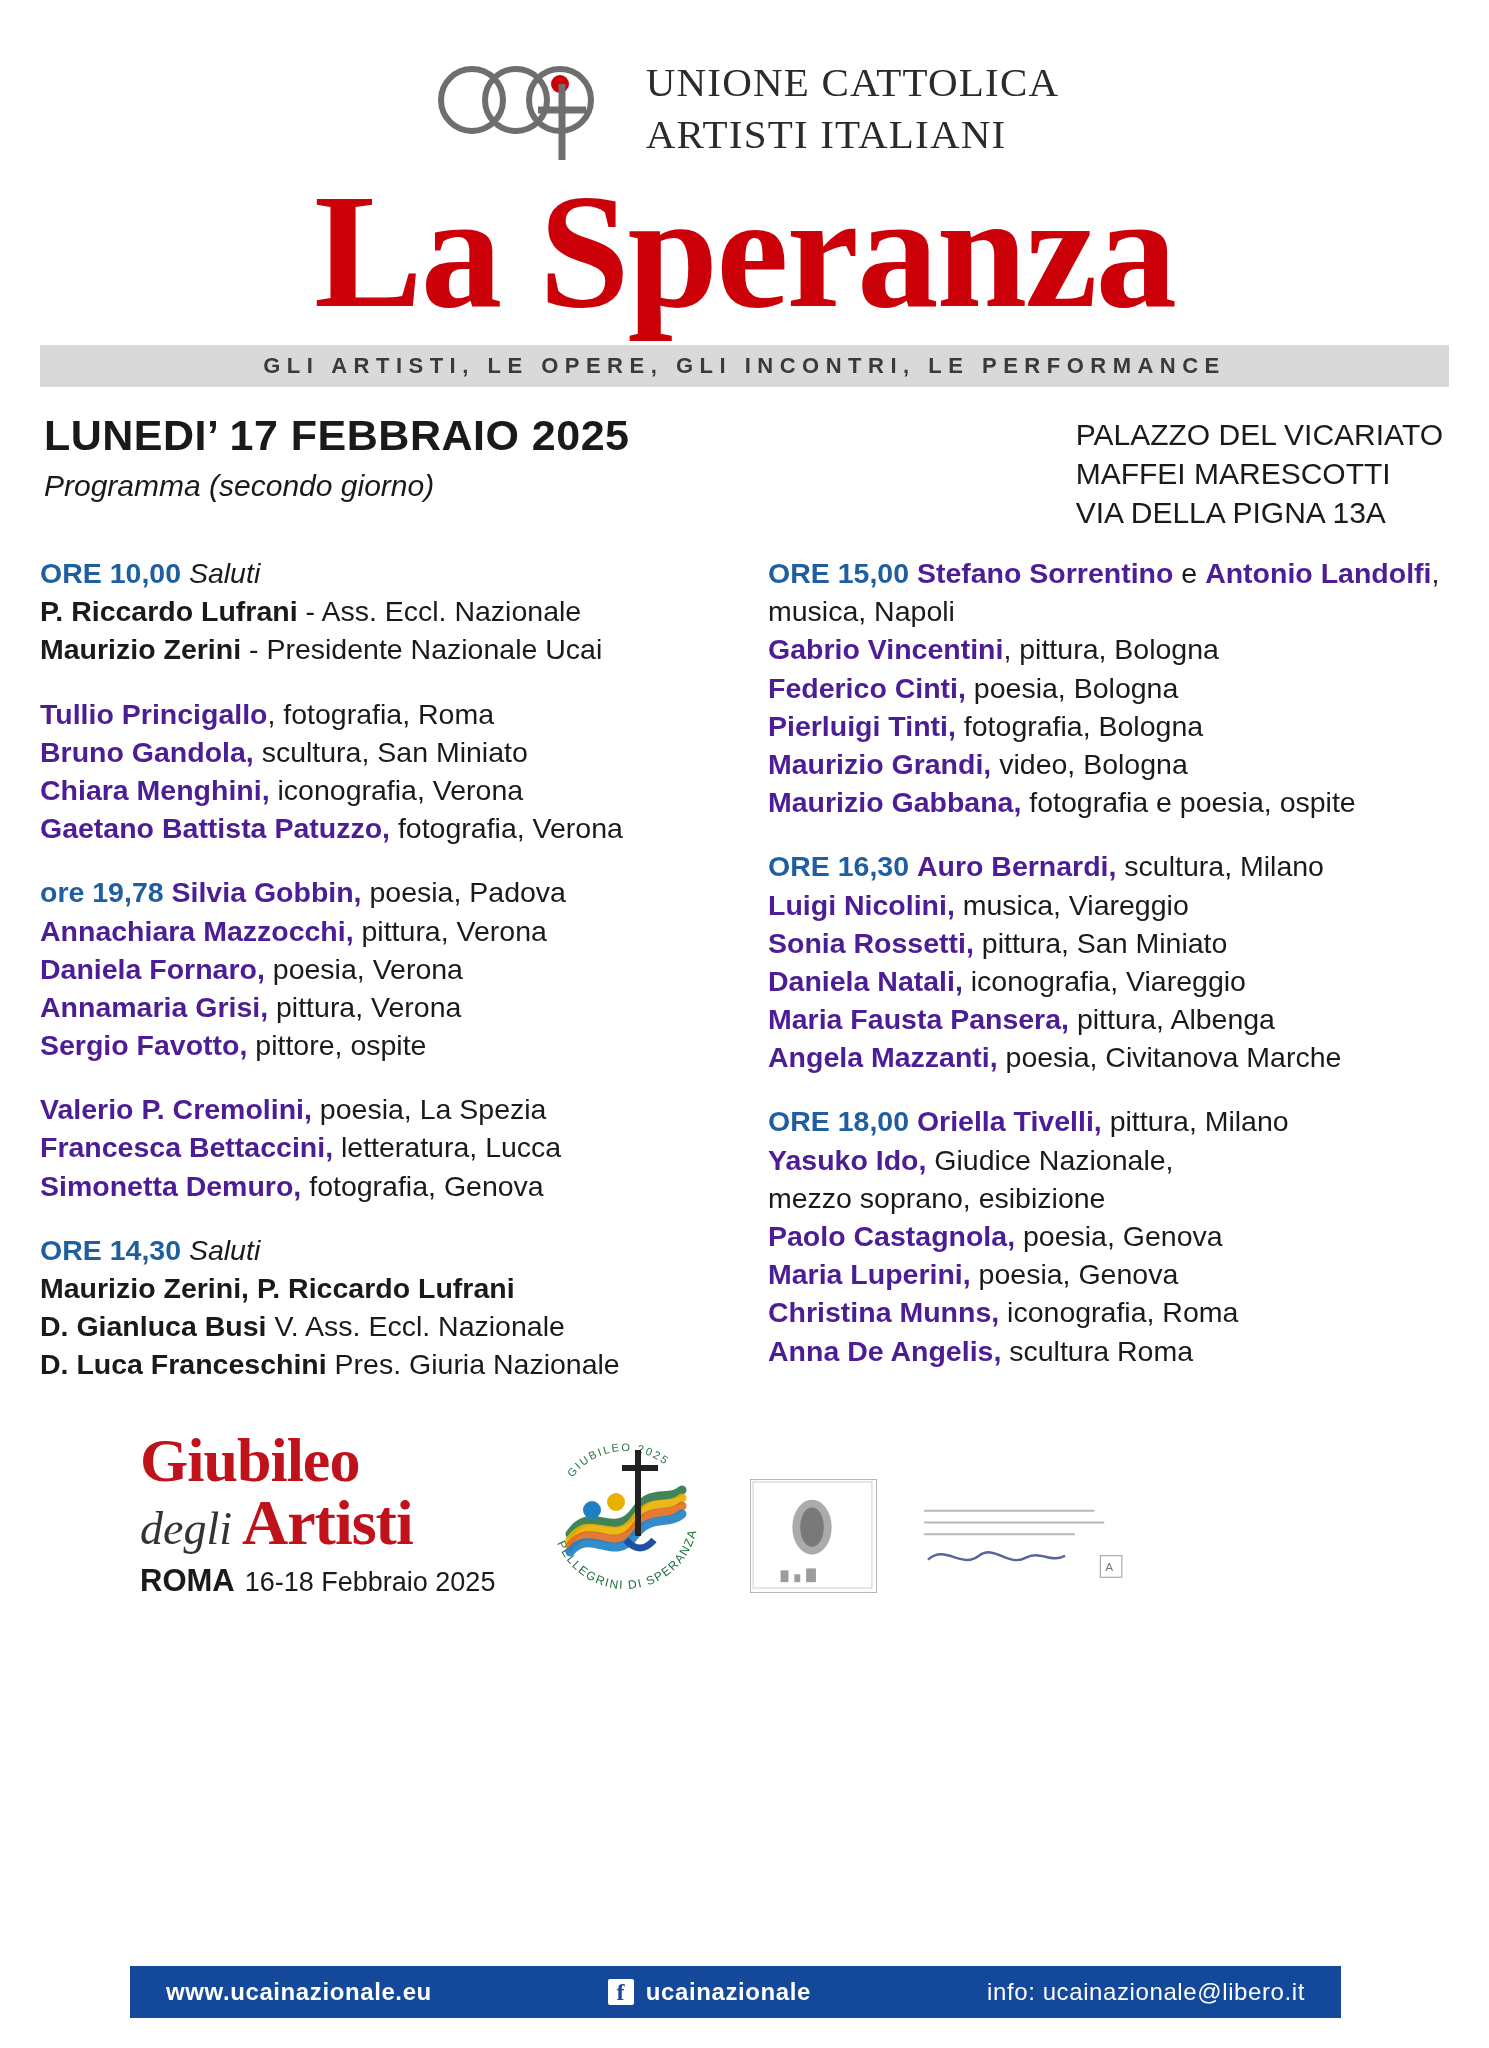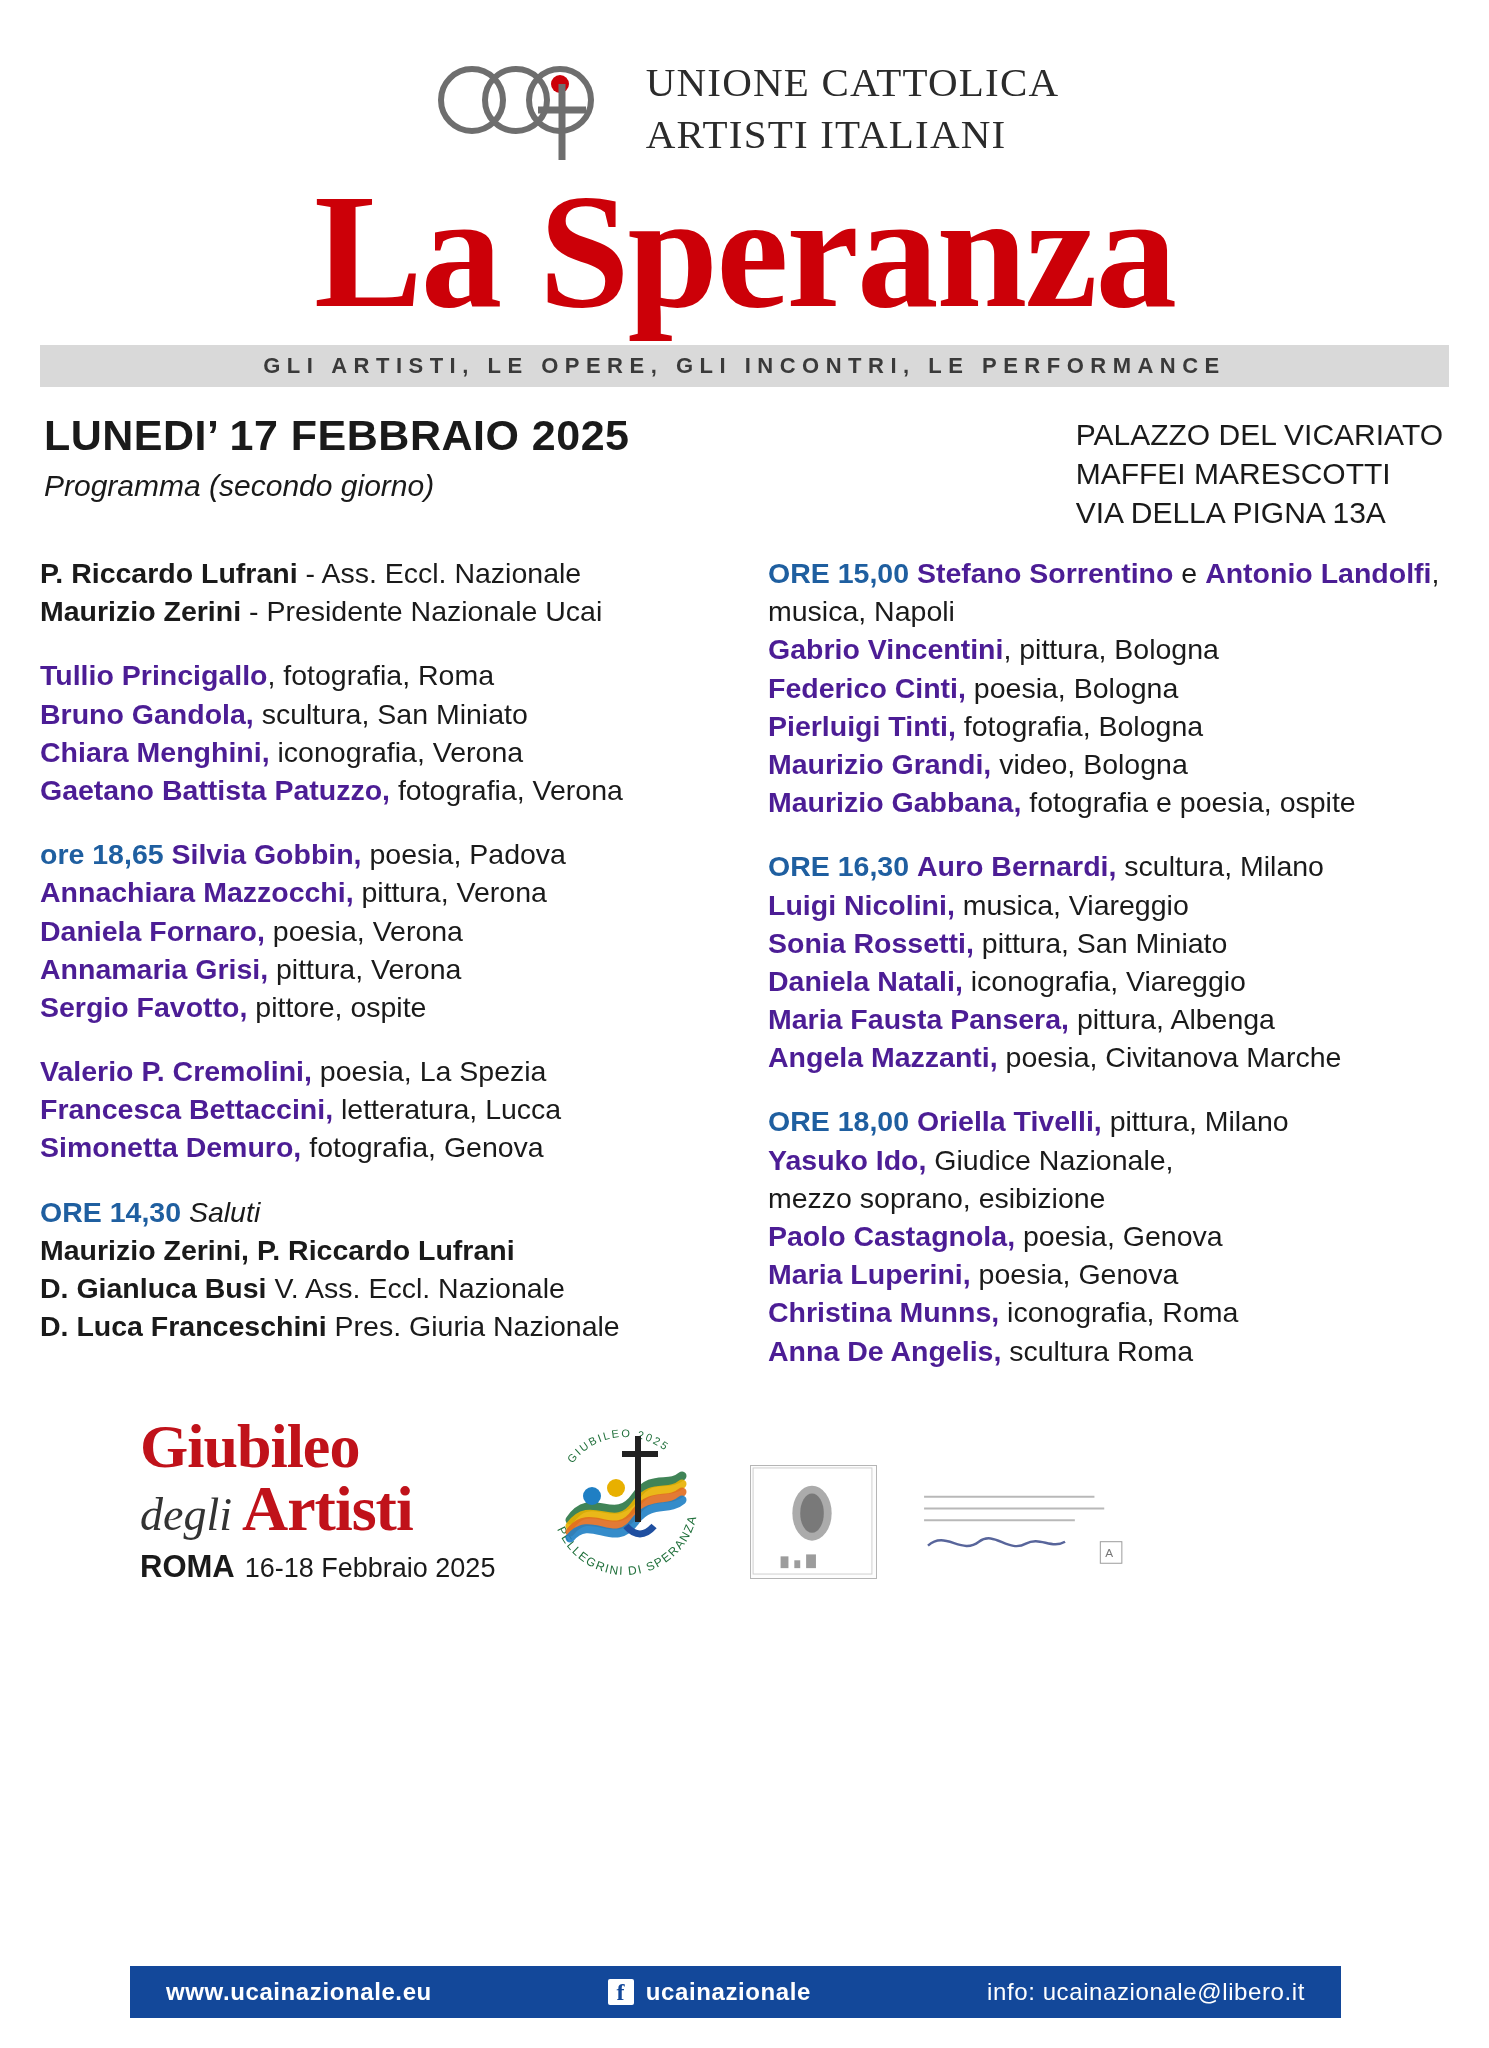--- a/index.html
+++ b/index.html
@@ -300,20 +300,24 @@
 MAFFEI MARESCOTTI
 VIA DELLA PIGNA 13A</div>
   </div>
 
   <div class="columns">
 
     <div class="col">
 
       <div class="block">
         <div class="entry">
+          <span class="time">ORE 10,00</span>
+          <span class="it">Saluti</span>
+        </div>
+        <div class="entry">
           <span class="nm-dark">P. Riccardo Lufrani</span><span class="rest"> - Ass. Eccl. Nazionale</span>
         </div>
         <div class="entry">
           <span class="nm-dark">Maurizio Zerini</span><span class="rest"> - Presidente Nazionale Ucai</span>
         </div>
       </div>
 
       <div class="block">
         <div class="entry">
           <span class="nm">Tullio Princigallo</span><span class="rest">, fotografia, Roma</span>
@@ -324,21 +328,21 @@
         <div class="entry">
           <span class="nm">Chiara Menghini,</span><span class="rest"> iconografia, Verona</span>
         </div>
         <div class="entry">
           <span class="nm">Gaetano Battista Patuzzo,</span><span class="rest"> fotografia, Verona</span>
         </div>
       </div>
 
       <div class="block">
         <div class="entry">
-          <span class="time">ore 18,65</span>
+          <span class="time">ore 19,78</span>
           <span class="nm">Silvia Gobbin,</span><span class="rest"> poesia, Padova</span>
         </div>
         <div class="entry">
           <span class="nm">Annachiara Mazzocchi,</span><span class="rest"> pittura, Verona</span>
         </div>
         <div class="entry">
           <span class="nm">Daniela Fornaro,</span><span class="rest"> poesia, Verona</span>
         </div>
         <div class="entry">
           <span class="nm">Annamaria Grisi,</span><span class="rest"> pittura, Verona</span>

